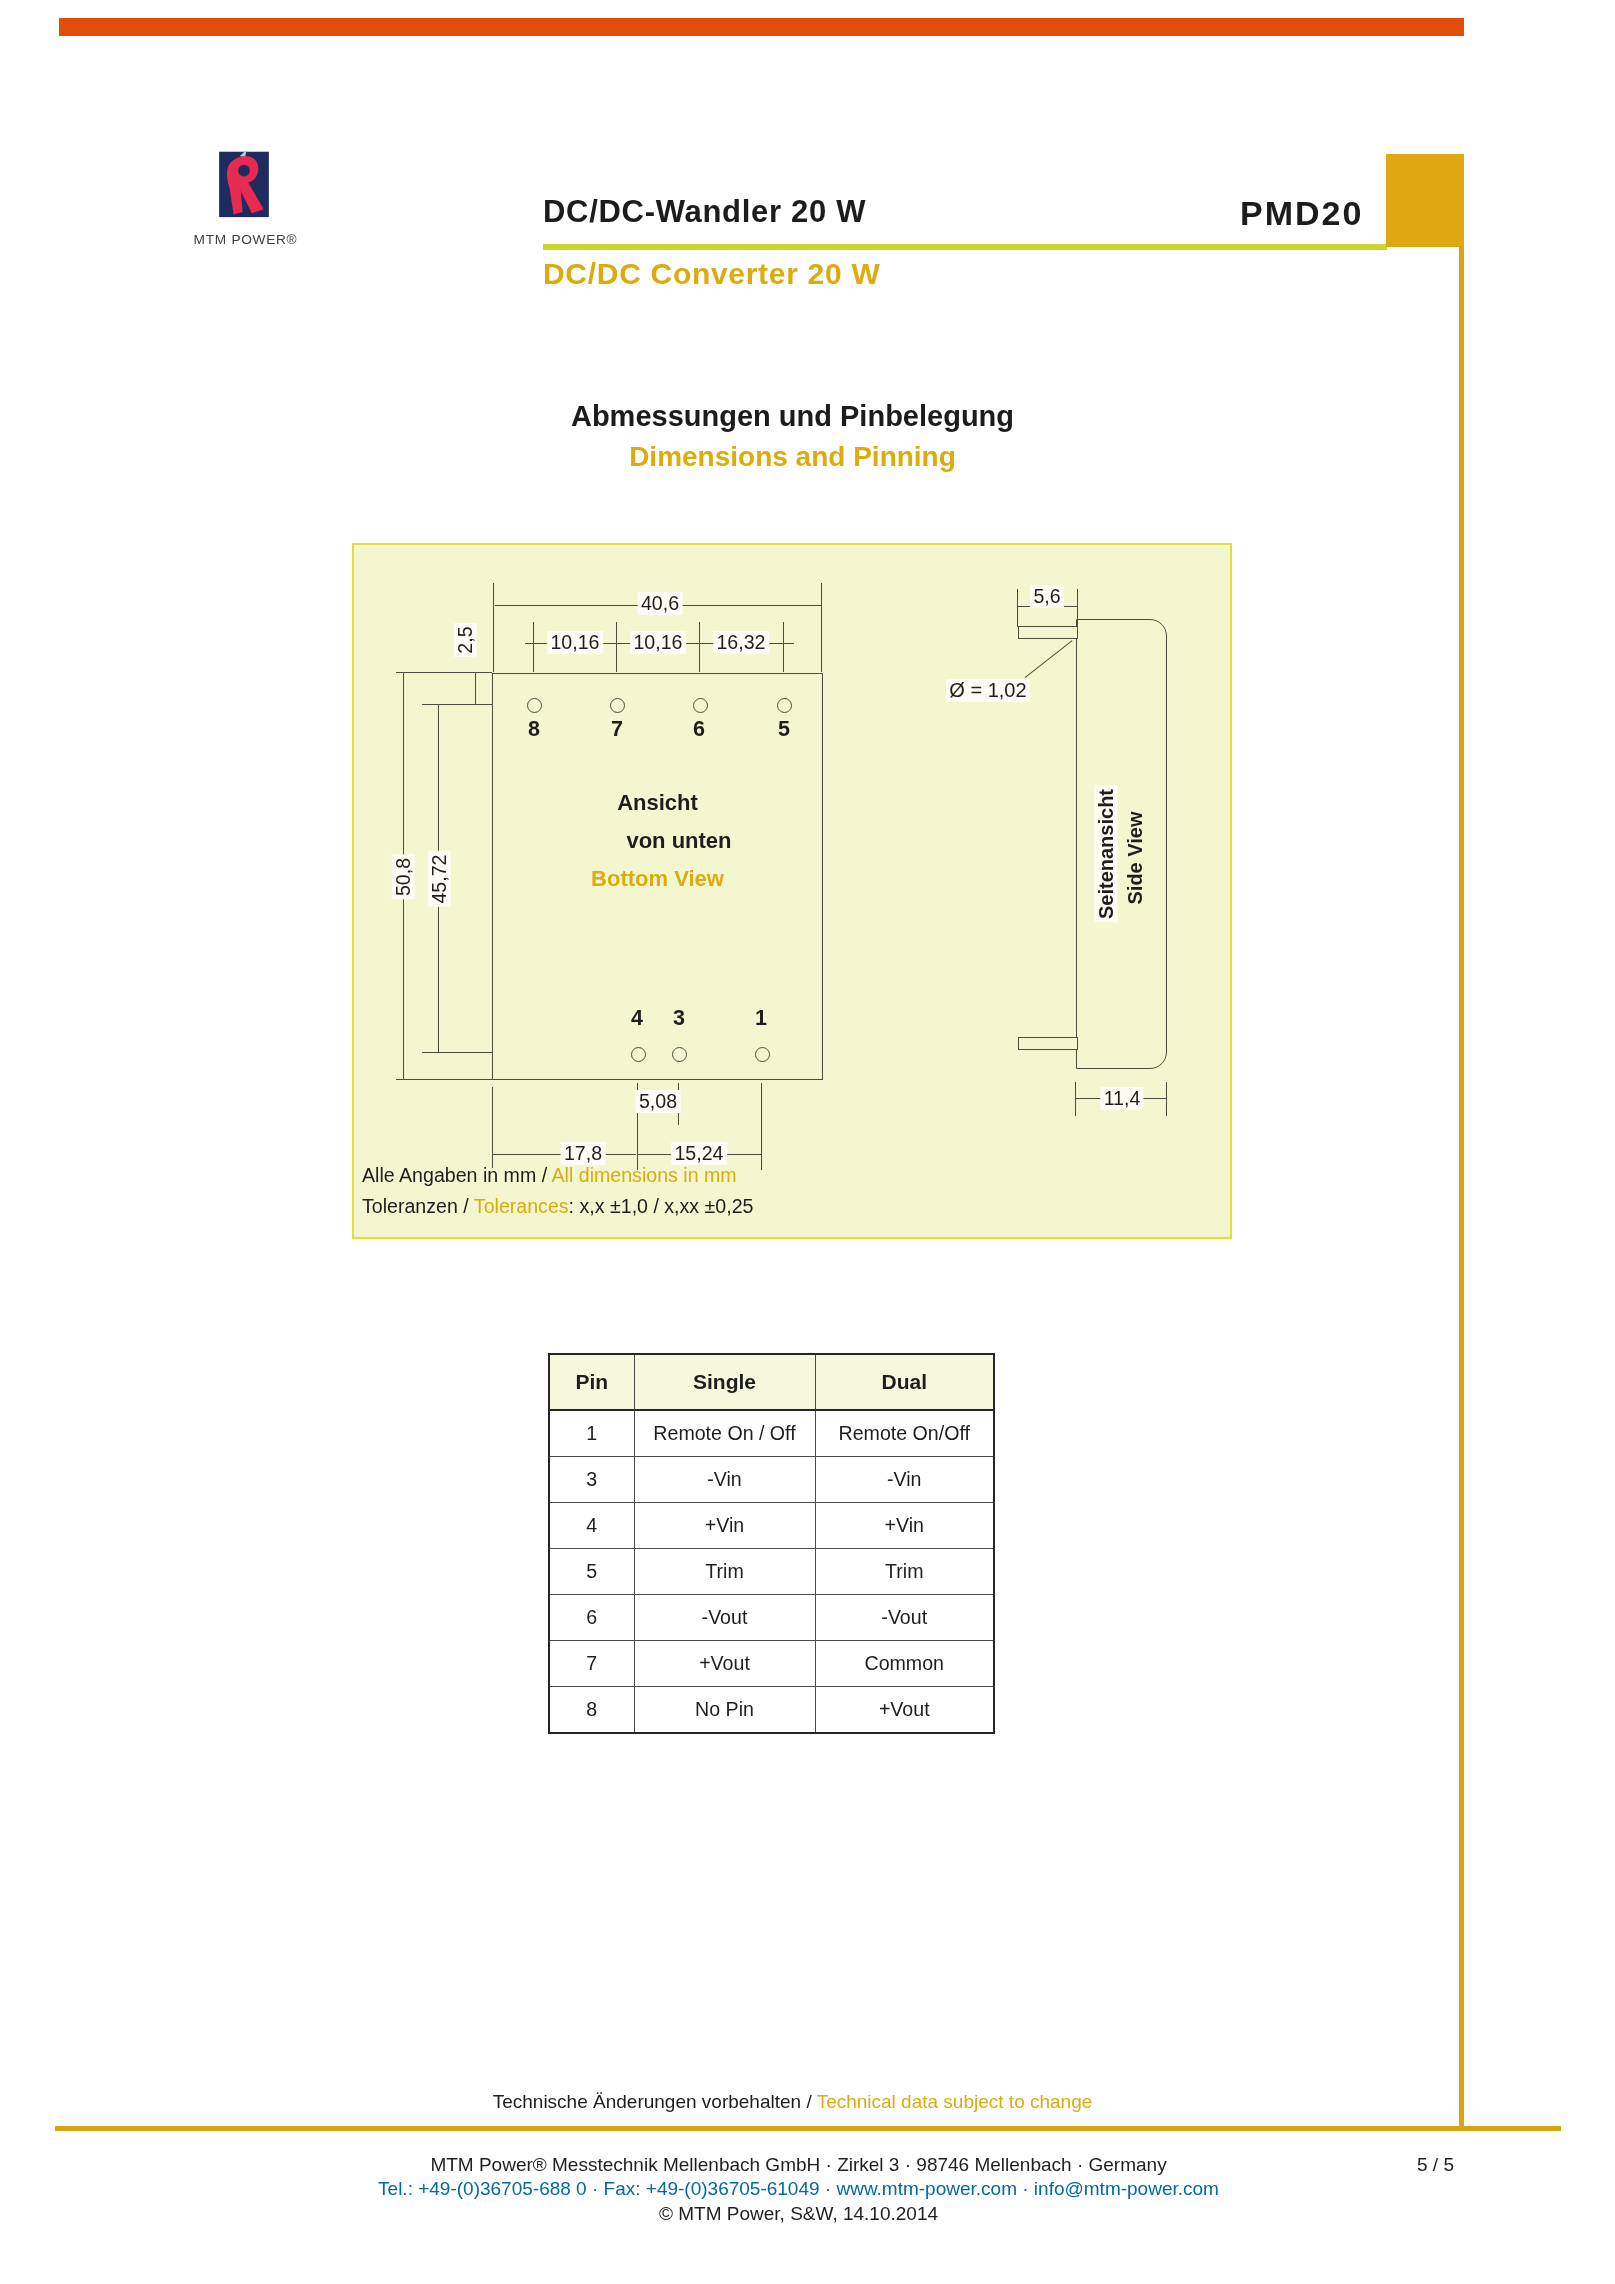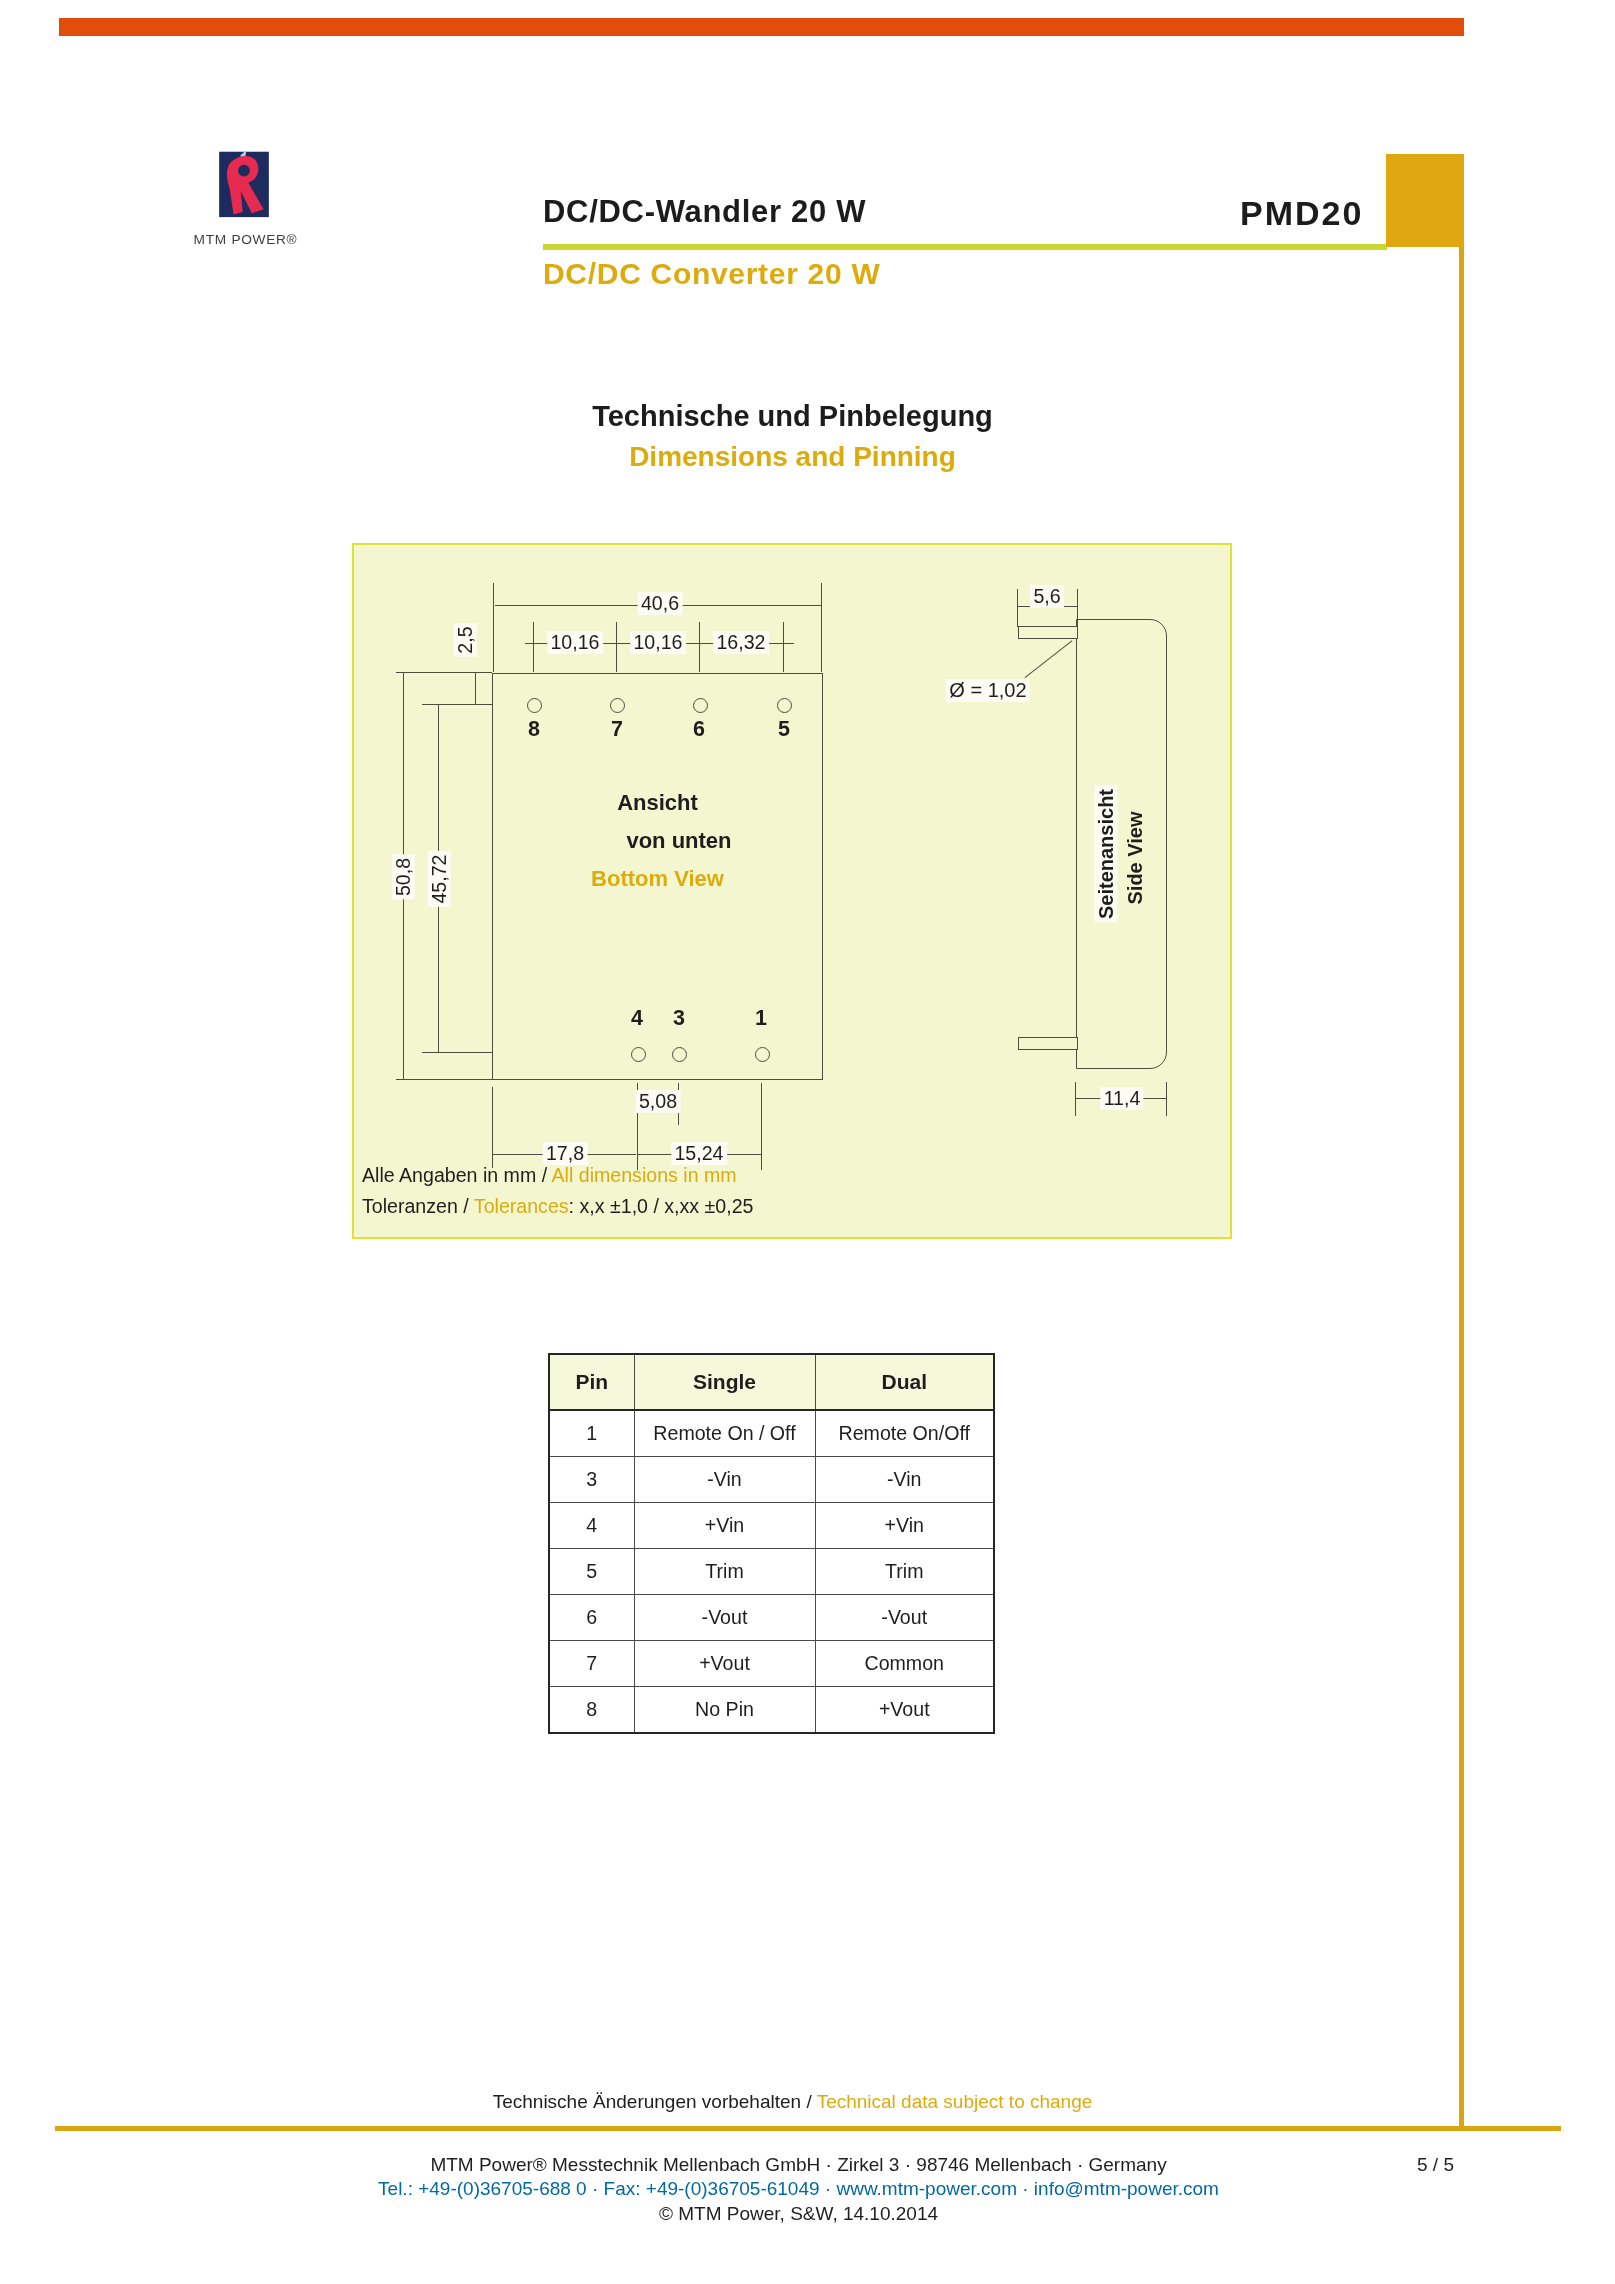--- a/index.html
+++ b/index.html
@@ -37,21 +37,21 @@
 </svg>
 <div class="t" style="left:190px;top:232px;width:111px;text-align:center;font-size:13.7px;color:#404040;letter-spacing:0.7px;">MTM POWER®</div>
 
 <div class="t b" style="left:543px;top:194px;font-size:31px;letter-spacing:0.7px;color:#1c1c1c;">DC/DC-Wandler 20 W</div>
 <div class="bar" style="left:543px;top:244px;width:844px;height:5.9px;background:#cbd62e;"></div>
 <div class="t b" style="left:543px;top:257px;font-size:30px;letter-spacing:0.7px;color:#dcab0e;">DC/DC Converter 20 W</div>
 <div class="t b" style="left:1240px;top:194px;font-size:34px;letter-spacing:2px;color:#1c1c1c;">PMD20</div>
 <div class="bar" style="left:1386px;top:154px;width:78px;height:93px;background:#e0a810;"></div>
 <div class="bar" style="left:1459px;top:247px;width:4.6px;height:1881px;background:#d9a513;"></div>
 
-<div class="ctrbox b" style="top:400px;font-size:29px;color:#1c1c1c;">Technische und Pinbelegung</div>
+<div class="ctrbox b" style="top:400px;font-size:29px;color:#1c1c1c;">Abmessungen und Pinbelegung</div>
 <div class="ctrbox b" style="top:441px;font-size:28px;color:#dcab0e;">Dimensions and Pinning</div>
 
 <div class="panel" style="left:352px;top:543px;width:880px;height:696px;"></div>
 
 <div class="outline" style="left:492px;top:673px;width:331px;height:407px;"></div>
 
 <div class="circ" style="left:527px;top:698px;"></div>
 <div class="circ" style="left:610px;top:698px;"></div>
 <div class="circ" style="left:693px;top:698px;"></div>
 <div class="circ" style="left:777px;top:698px;"></div>
@@ -97,21 +97,21 @@
 <div class="t b" style="left:492px;top:790px;width:331px;text-align:center;font-size:22px;">Ansicht</div>
 <div class="t b" style="left:492px;top:828px;width:374px;text-align:center;font-size:22px;">von unten</div>
 <div class="t b gold" style="left:492px;top:866px;width:331px;text-align:center;font-size:22px;">Bottom View</div>
 
 <div class="ln" style="left:492px;top:1087px;width:1.3px;height:81px;"></div>
 <div class="ln" style="left:637px;top:1083px;width:1.3px;height:87px;"></div>
 <div class="ln" style="left:678px;top:1083px;width:1.3px;height:42px;"></div>
 <div class="ln" style="left:761px;top:1083px;width:1.3px;height:87px;"></div>
 <div class="dim ctr" style="left:658px;top:1090px;">5,08</div>
 <div class="ln" style="left:493px;top:1154px;width:143px;height:1.3px;"></div>
-<div class="dim ctr" style="left:565px;top:1142px;">17,8</div>
+<div class="dim ctr" style="left:583px;top:1142px;">17,8</div>
 <div class="ln" style="left:638px;top:1154px;width:123px;height:1.3px;"></div>
 <div class="dim ctr" style="left:699px;top:1142px;">15,24</div>
 
 <div class="outline" style="left:1076px;top:619px;width:91px;height:450px;border-radius:0 17px 17px 0;"></div>
 <div class="outline" style="left:1018px;top:626px;width:60px;height:13px;background:#f3f6cf;"></div>
 <div class="outline" style="left:1018px;top:1037px;width:60px;height:13px;background:#f3f6cf;"></div>
 
 <div class="ln" style="left:1017px;top:589px;width:1.3px;height:38px;"></div>
 <div class="ln" style="left:1077px;top:589px;width:1.3px;height:38px;"></div>
 <div class="ln" style="left:1018px;top:606px;width:59px;height:1.3px;"></div>

